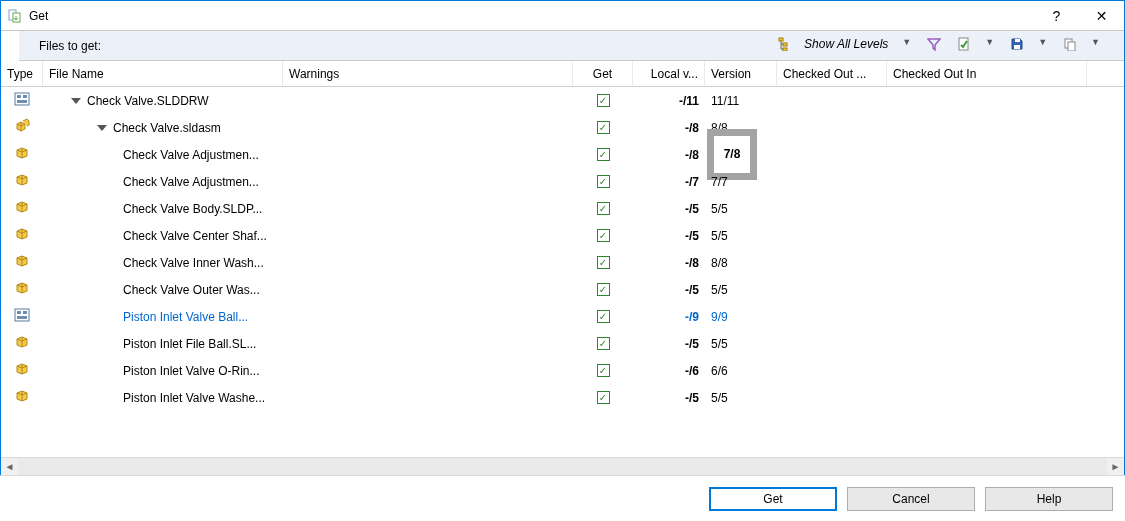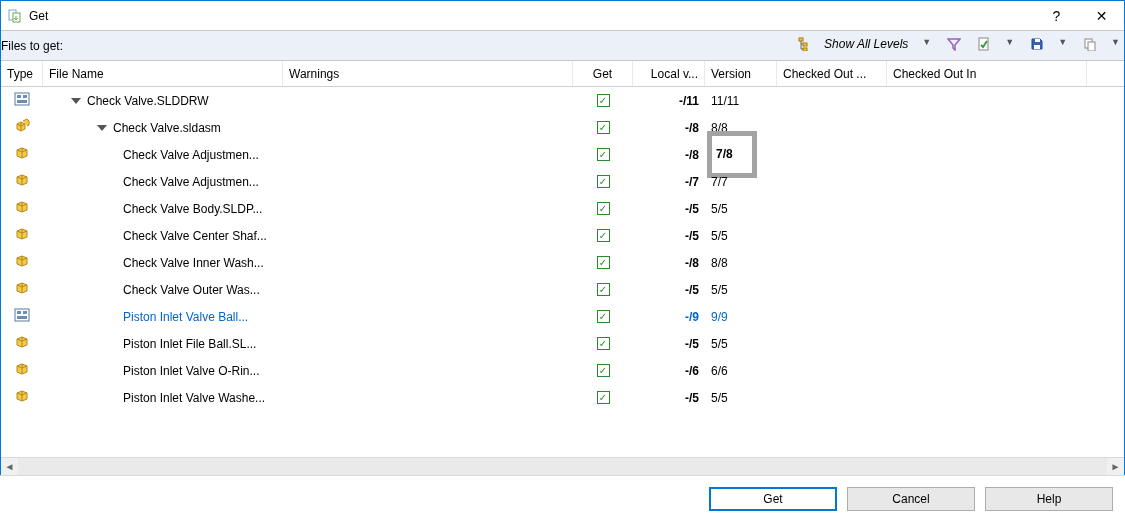--- a/index.html
+++ b/index.html
@@ -38,23 +38,24 @@
   .titlebar .win-btn {
     width: 45px; height: 30px;
     display:flex; align-items:center; justify-content:center;
     font-size: 14px;
   }
   .toolbar {
     display:flex; align-items:center;
     height: 30px;
     background: #ecf1f9;
     border-bottom: 1px solid #c9c9c9;
-    padding: 0 0;
+    padding: 0 20px;
     font-size:12px;
     gap:8px;
+    margin-left:18px;
   }
   .toolbar .spacer { flex:1; }
   .toolbar .tb-item {
     display:flex; align-items:flex-start;
     gap:12px;
     padding: 2px 4px;
     font-style: italic;
   }
   .toolbar .tb-drop {
     font-size:9px; color:#555; margin-left:2px;
@@ -106,26 +107,27 @@
     border-right:5px solid transparent;
     border-top:6px solid #555;
     margin-right:6px;
   }
   .name-cell { display:flex; align-items:center; }
   .indent-1 { padding-left: 22px; }
   .indent-2 { padding-left: 48px; }
   .indent-3 { padding-left: 74px; }
   .link-row { color:#0066cc; }
   .highlight-box {
-    border: 5px solid #a3a3a3;
+    border: 7px solid #a3a3a3;
     padding: 8px 4px;
     font-weight: bold;
     display: inline-block;
     line-height: 21px;
     min-width: 50px;
+    text-align: center;
   }
   .checkbox {
     width:13px; height:13px;
     border:1px solid #2a8a2a;
     display:flex; align-items:center; justify-content:center;
     font-size:10px; color:#2a8a2a;
     line-height:1;
   }
   .hscroll {
     height:18px;

